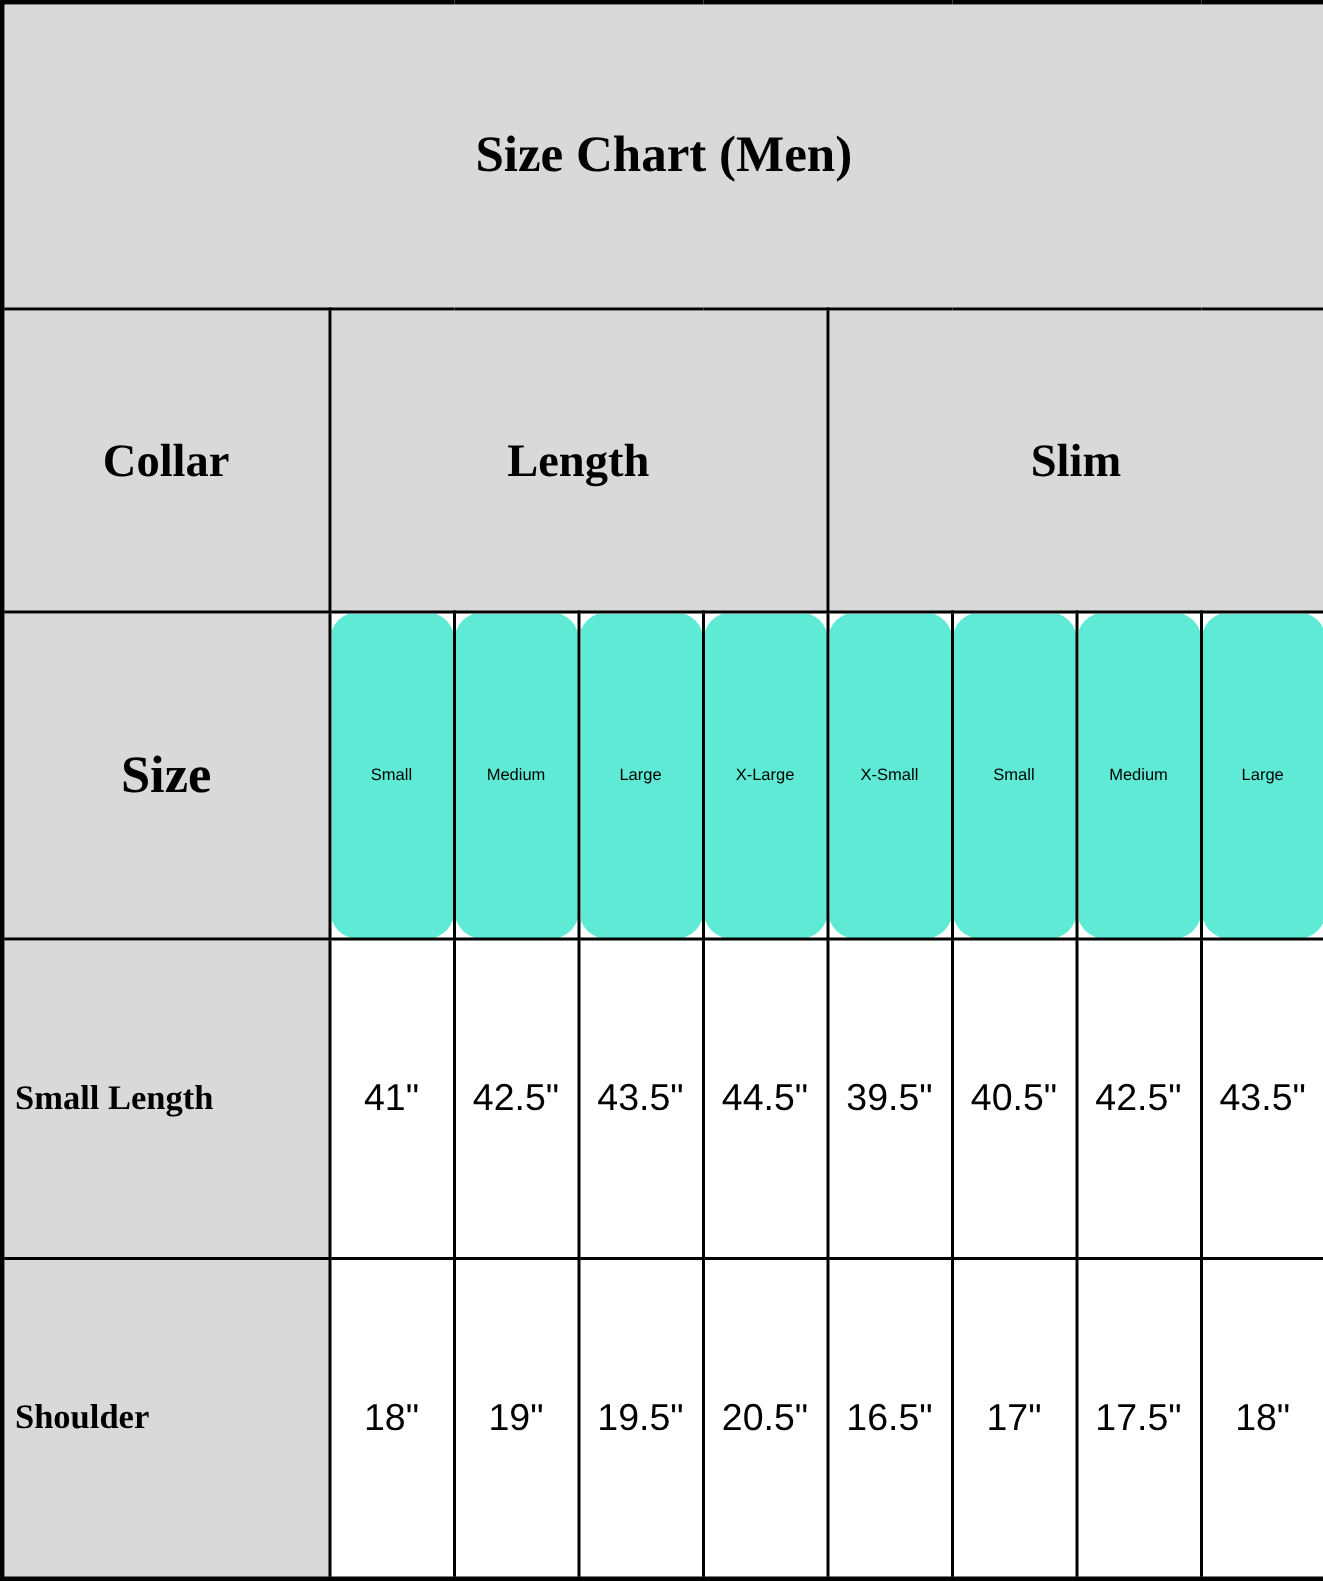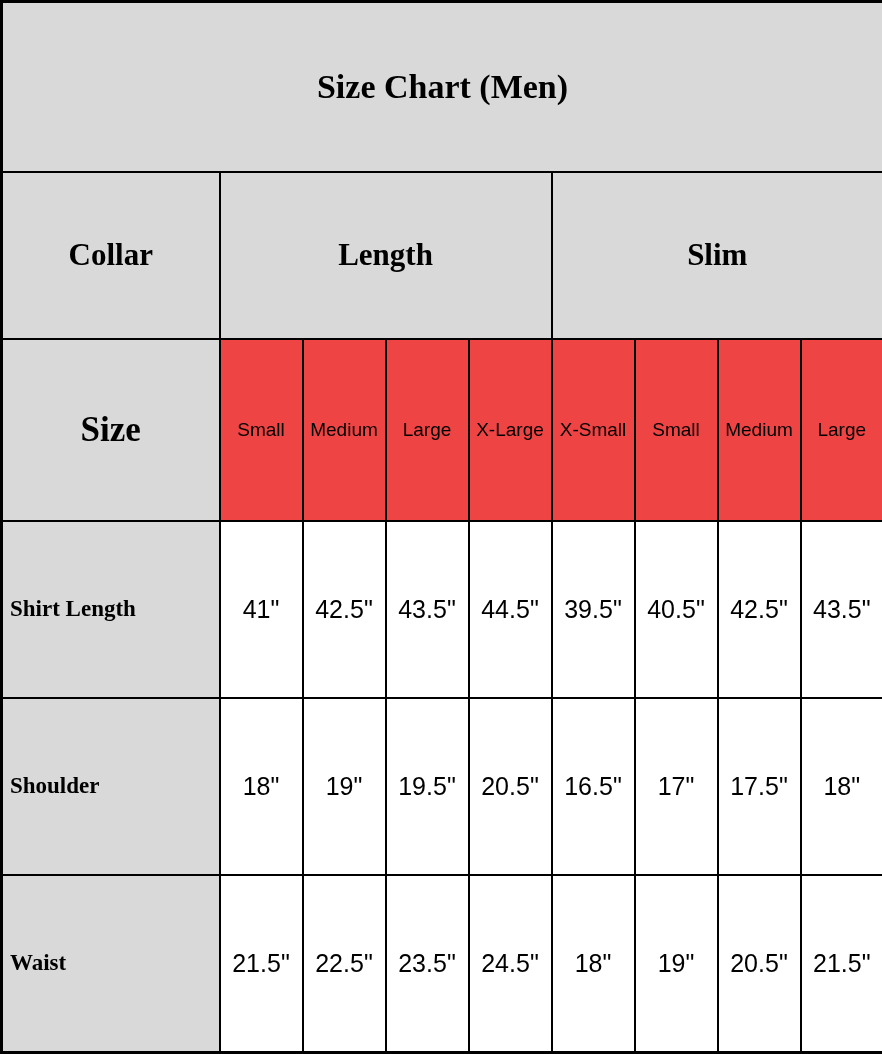--- a/index.html
+++ b/index.html
@@ -37,25 +37,26 @@
     font-size: 31px;
     height: 107px;
   }
   .size-row td.size-label-cell {
     font-size: 35px;
   }
   .size-row td {
     height: 116px;
   }
   .col-hdr {
-    background: #ef4444;
+    background: #5eead4;
     font-family: "Liberation Sans", "DejaVu Sans", sans-serif;
     font-weight: normal;
-    font-size: 19px;
+    font-size: 11px;
     color: #000000;
+    border-radius: 19px;
   }
   .row-label {
     background: #d9d9d9;
     font-family: "Liberation Serif", "DejaVu Serif", serif;
     font-weight: bold;
     font-size: 23px;
     color: #000000;
     text-align: left !important;
     padding-left: 7px !important;
   }
@@ -102,21 +103,21 @@
       <td class="col-hdr">Medium</td>
       <td class="col-hdr">Large</td>
       <td class="col-hdr">X-Large</td>
       <td class="col-hdr">X-Small</td>
       <td class="col-hdr">Small</td>
       <td class="col-hdr">Medium</td>
       <td class="col-hdr">Large</td>
     </tr>
 
     <tr class="data-row">
-      <td class="row-label">Shirt Length</td>
+      <td class="row-label">Small Length</td>
       <td class="val">41"</td>
       <td class="val">42.5"</td>
       <td class="val">43.5"</td>
       <td class="val">44.5"</td>
       <td class="val">39.5"</td>
       <td class="val">40.5"</td>
       <td class="val">42.5"</td>
       <td class="val">43.5"</td>
     </tr>
 
@@ -126,27 +127,16 @@
       <td class="val">19"</td>
       <td class="val">19.5"</td>
       <td class="val">20.5"</td>
       <td class="val">16.5"</td>
       <td class="val">17"</td>
       <td class="val">17.5"</td>
       <td class="val">18"</td>
     </tr>
 
 
-    <tr class="data-row">
-      <td class="row-label">Waist</td>
-      <td class="val">21.5"</td>
-      <td class="val">22.5"</td>
-      <td class="val">23.5"</td>
-      <td class="val">24.5"</td>
-      <td class="val">18"</td>
-      <td class="val">19"</td>
-      <td class="val">20.5"</td>
-      <td class="val">21.5"</td>
-    </tr>
 
 
   </tbody>
 </table>
 
 </body></html>

